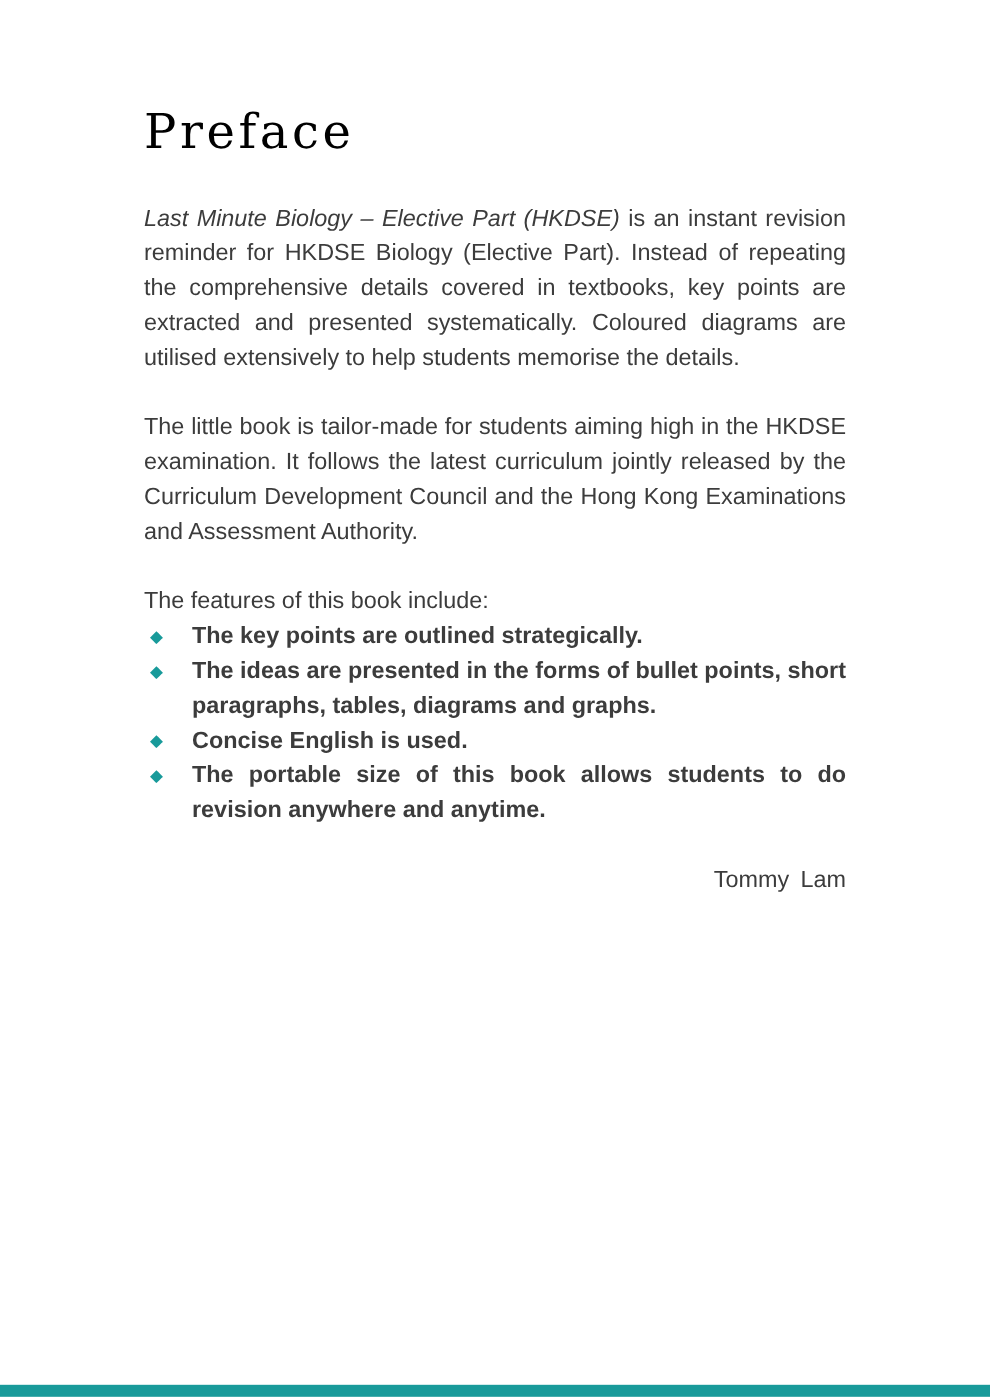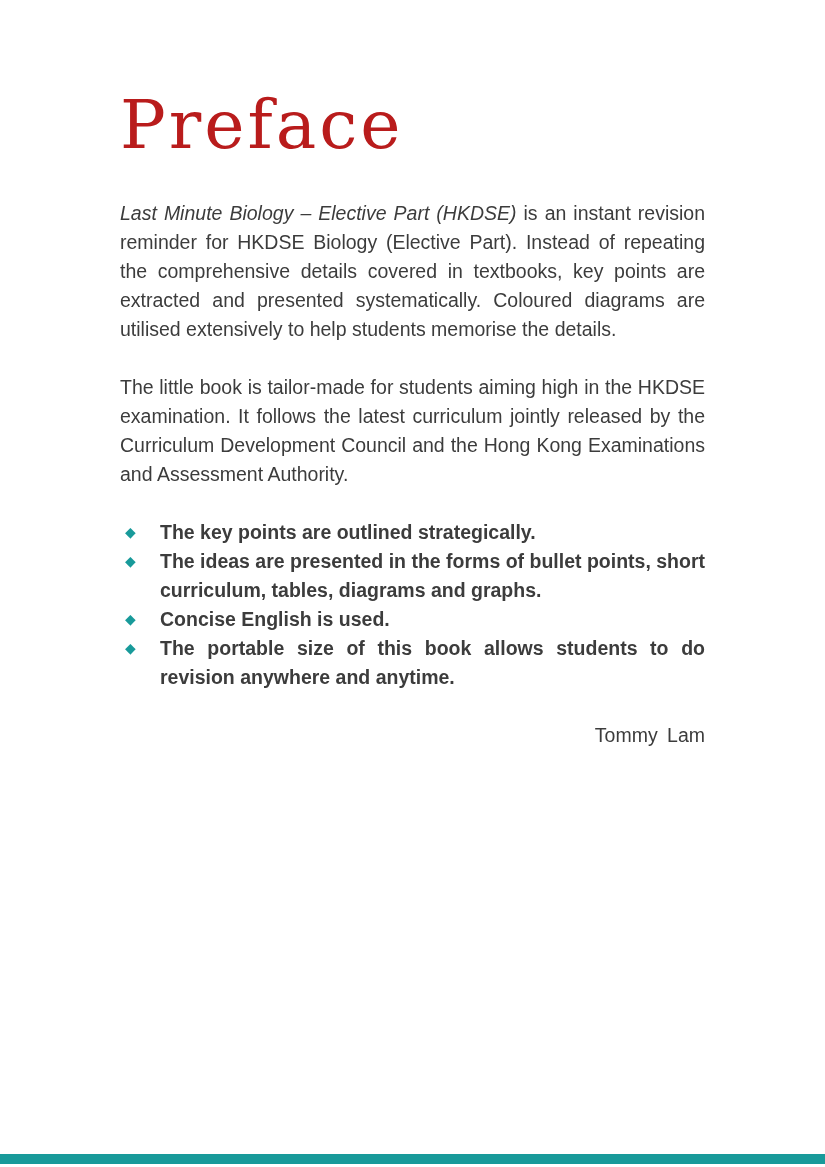--- a/index.html
+++ b/index.html
@@ -17,22 +17,22 @@
   }
   .content {
     position: absolute;
     left: 120px;
     top: 88px;
     width: 585px;
   }
   .title {
     font-family: "DejaVu Serif", serif;
     font-weight: normal;
-    font-size: 68px;
-    color: #b91c1c;
+    font-size: 40px;
+    color: #000000;
     letter-spacing: 3px;
     margin: 0 0 36px 0;
     line-height: 1.1;
   }
   .para {
     font-size: 19.5px;
     line-height: 29px;
     text-align: justify;
     margin: 0 0 29px 0;
   }
@@ -89,29 +89,30 @@
 <body>
 
 <div class="content">
 
   <h1 class="title">Preface</h1>
 
   <p class="para"><span class="lead-italic">Last Minute Biology – Elective Part (HKDSE)</span><span> is an instant revision reminder for HKDSE Biology (Elective Part). Instead of repeating the comprehensive details covered in textbooks, key points are extracted and presented systematically. Coloured diagrams are utilised extensively to help students memorise the details.</span></p>
 
   <p class="para">The little book is tailor-made for students aiming high in the HKDSE examination. It follows the latest curriculum jointly released by the Curriculum Development Council and the Hong Kong Examinations and Assessment Authority.</p>
 
+  <p class="features-intro">The features of this book include:</p>
 
   <ul class="features">
     <li>
       <span class="bullet">◆</span>
       <span class="feature-text">The key points are outlined strategically.</span>
     </li>
     <li>
       <span class="bullet">◆</span>
-      <span class="feature-text">The ideas are presented in the forms of bullet points, short curriculum, tables, diagrams and graphs.</span>
+      <span class="feature-text">The ideas are presented in the forms of bullet points, short paragraphs, tables, diagrams and graphs.</span>
     </li>
     <li>
       <span class="bullet">◆</span>
       <span class="feature-text">Concise English is used.</span>
     </li>
     <li>
       <span class="bullet">◆</span>
       <span class="feature-text">The portable size of this book allows students to do revision anywhere and anytime.</span>
     </li>
   </ul>

